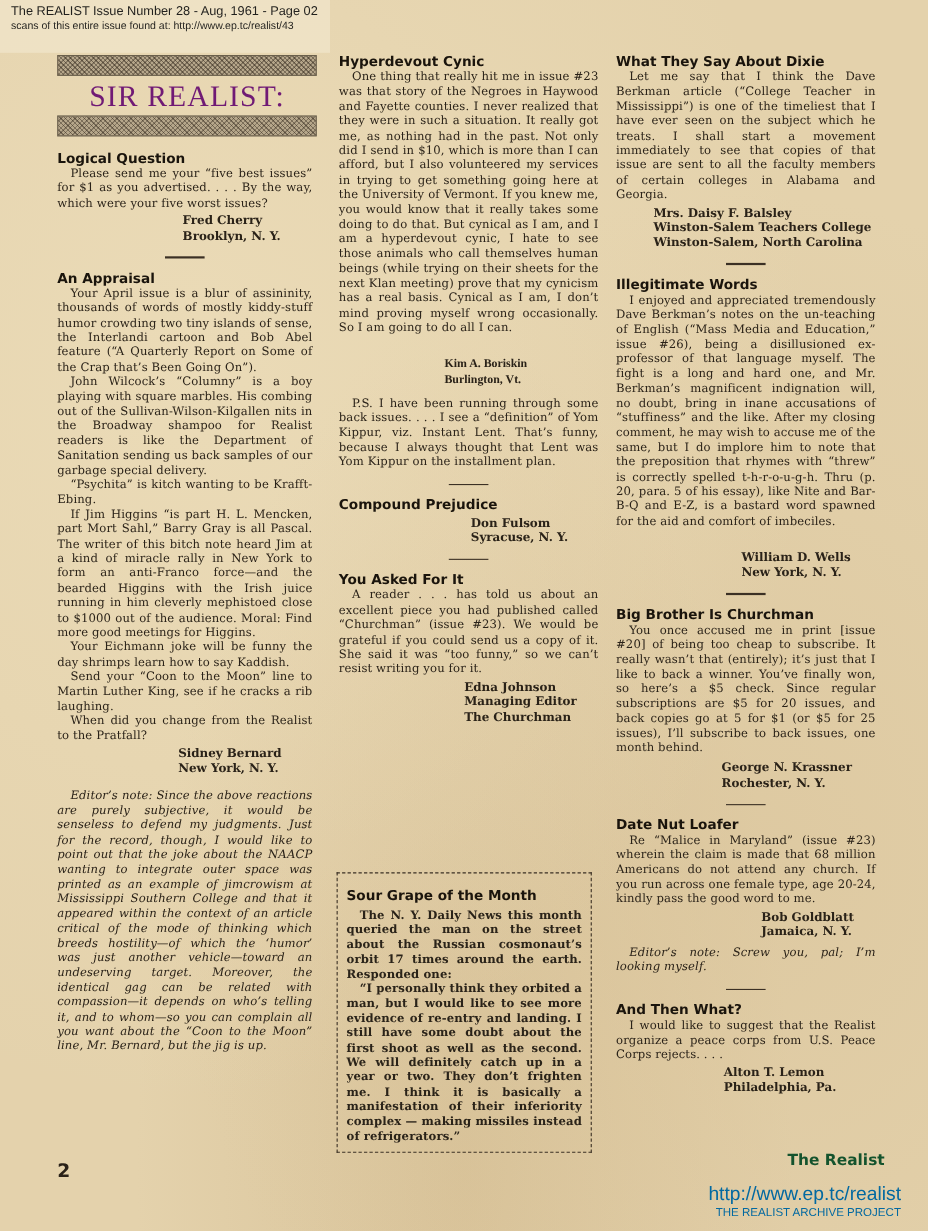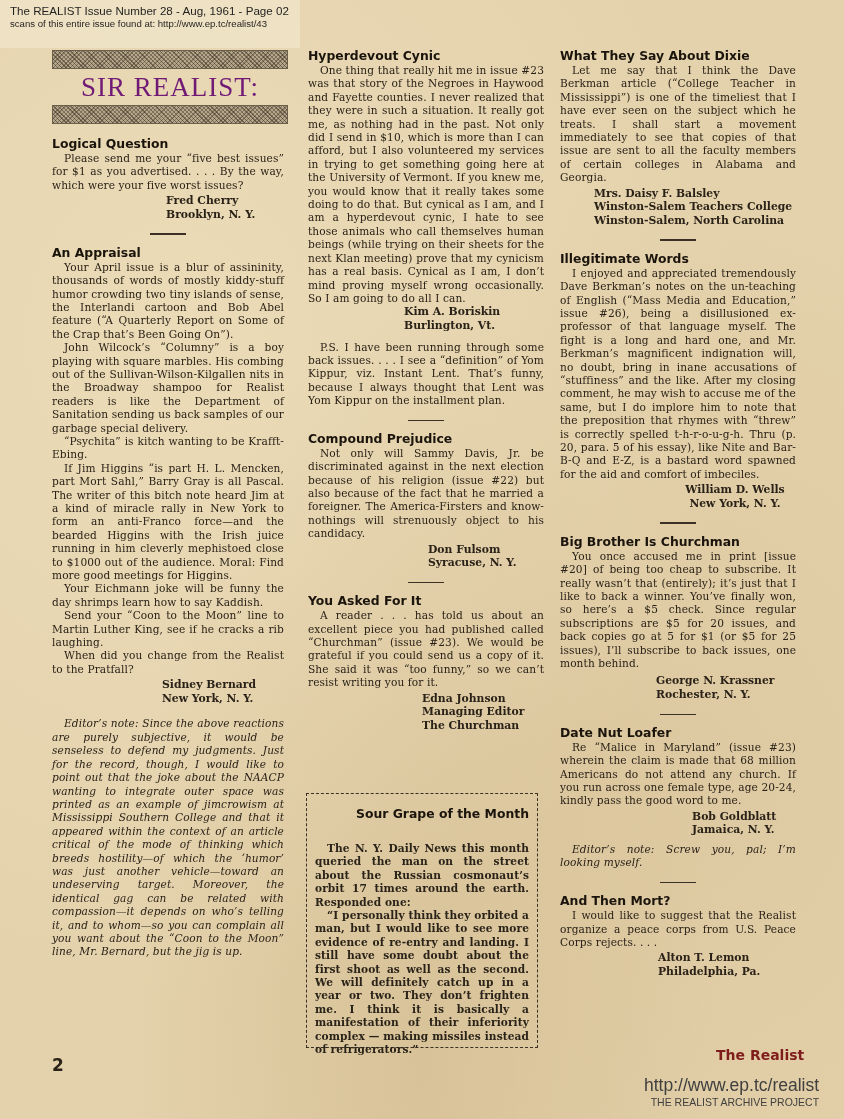--- a/index.html
+++ b/index.html
@@ -52,26 +52,26 @@
     font-weight: bold; font-size: 10.8px; line-height: 13.6px; margin: 0;
     white-space: nowrap;
   }
   .ed { font-style: italic; }
   .rule { width: 36px; height: 1.3px; background: #3b3024; margin: 12px auto 10px auto; }
 
   .box {
     position: absolute; left: 306px; top: 793px; width: 232px; height: 255px;
     border: 1.5px dashed #3b3024; box-sizing: border-box; padding: 12px 8px 0 8px;
   }
-  .box .hd { text-align: right; margin-bottom: 20px; }
+  .box .hd { text-align: left; margin-bottom: 4px; }
   .box .p { font-weight: bold; color: #2a2319; }
 
   .pageno { position: absolute; left: 52px; top: 1055px; font-family: "DejaVu Sans", sans-serif; font-weight: bold; font-size: 17px; }
-  .brand { position: absolute; left: 716px; top: 1047px; font-family: "DejaVu Sans", sans-serif; font-weight: bold; font-size: 14px; color: #7f1d1d; }
-  .archive { position: absolute; left: 644px; top: 1075px; font-family: "Liberation Sans", sans-serif; color: #404040; }
+  .brand { position: absolute; left: 716px; top: 1047px; font-family: "DejaVu Sans", sans-serif; font-weight: bold; font-size: 14px; color: #14532d; }
+  .archive { position: absolute; left: 644px; top: 1075px; font-family: "Liberation Sans", sans-serif; color: #0369a1; }
   .archive .url { font-size: 17.5px; line-height: 21px; }
   .archive .name { font-size: 10.5px; line-height: 13px; text-align: right; }
 </style>
 </head>
 <body>
 
 <div class="scanbanner">
   <div class="t1">The REALIST Issue Number 28 - Aug, 1961 - Page 02</div>
   <div class="t2">scans of this entire issue found at: http://www.ep.tc/realist/43</div>
 </div>
@@ -106,30 +106,29 @@
       <p class="sig">New York, N. Y.</p>
     </div>
     <p class="p ed" style="margin-top:12px;">Editor’s note: Since the above reactions are purely subjective, it would be senseless to defend my judgments. Just for the record, though, I would like to point out that the joke about the NAACP wanting to integrate outer space was printed as an example of jimcrowism at Mississippi Southern College and that it appeared within the context of an article critical of the mode of thinking which breeds hostility—of which the ‘humor’ was just another vehicle—toward an undeserving target. Moreover, the identical gag can be related with compassion—it depends on who’s telling it, and to whom—so you can complain all you want about the “Coon to the Moon” line, Mr. Bernard, but the jig is up.</p>
   </section>
 </div>
 
 <div class="col col2" style="top:48px; width:236px;">
   <section>
     <h2 class="hd">Hyperdevout Cynic</h2>
     <p class="p">One thing that really hit me in issue #23 was that story of the Negroes in Haywood and Fayette counties. I never realized that they were in such a situation. It really got me, as nothing had in the past. Not only did I send in $10, which is more than I can afford, but I also volunteered my services in trying to get something going here at the University of Vermont. If you knew me, you would know that it really takes some doing to do that. But cynical as I am, and I am a hyperdevout cynic, I hate to see those animals who call themselves human beings (while trying on their sheets for the next Klan meeting) prove that my cynicism has a real basis. Cynical as I am, I don’t mind proving myself wrong occasionally. So I am going to do all I can.</p>
-    <div style="margin-left:96px; margin-top:0;">
+    <div style="margin-left:96px; margin-top:20px;font-family:Liberation Serif, serif;">
       <p class="sig">Kim A. Boriskin</p>
       <p class="sig">Burlington, Vt.</p>
     </div>
     <p class="p" style="margin-top:8px;">P.S. I have been running through some back issues. . . . I see a “definition” of Yom Kippur, viz. Instant Lent. That’s funny, because I always thought that Lent was Yom Kippur on the installment plan.</p>
   </section>
   <div class="rule"></div>
   <section>
     <h2 class="hd">Compound Prejudice</h2>
-    <p class="p">Not only will Sammy Davis, Jr. be discriminated against in the next election because of his religion (issue #22) but also because of the fact that he married a foreigner. The America-Firsters and know-nothings will strenuously object to his candidacy.</p>
     <div style="margin-left:120px; margin-top:2px;">
       <p class="sig">Don Fulsom</p>
       <p class="sig">Syracuse, N. Y.</p>
     </div>
   </section>
   <div class="rule"></div>
   <section>
     <h2 class="hd">You Asked For It</h2>
     <p class="p">A reader . . . has told us about an excellent piece you had published called “Churchman” (issue #23). We would be grateful if you could send us a copy of it. She said it was “too funny,” so we can’t resist writing you for it.</p>
     <div style="margin-left:114px; margin-top:2px;">
@@ -153,21 +152,21 @@
     <div style="margin-left:34px; margin-top:2px;">
       <p class="sig">Mrs. Daisy F. Balsley</p>
       <p class="sig">Winston-Salem Teachers College</p>
       <p class="sig">Winston-Salem, North Carolina</p>
     </div>
   </section>
   <div class="rule"></div>
   <section>
     <h2 class="hd">Illegitimate Words</h2>
     <p class="p">I enjoyed and appreciated tremendously Dave Berkman’s notes on the un-teaching of English (“Mass Media and Education,” issue #26), being a disillusioned ex-professor of that language myself. The fight is a long and hard one, and Mr. Berkman’s magnificent indignation will, no doubt, bring in inane accusations of “stuffiness” and the like. After my closing comment, he may wish to accuse me of the same, but I do implore him to note that the preposition that rhymes with “threw” is correctly spelled t-h-r-o-u-g-h. Thru (p. 20, para. 5 of his essay), like Nite and Bar-B-Q and E-Z, is a bastard word spawned for the aid and comfort of imbeciles.</p>
-    <div style="margin-left:114px; margin-top:2px;text-align:center;">
+    <div style="margin-left:114px; margin-top:19px;">
       <p class="sig">William D. Wells</p>
       <p class="sig">New York, N. Y.</p>
     </div>
   </section>
   <div class="rule"></div>
   <section>
     <h2 class="hd">Big Brother Is Churchman</h2>
     <p class="p">You once accused me in print [issue #20] of being too cheap to subscribe. It really wasn’t that (entirely); it’s just that I like to back a winner. You’ve finally won, so here’s a $5 check. Since regular subscriptions are $5 for 20 issues, and back copies go at 5 for $1 (or $5 for 25 issues), I’ll subscribe to back issues, one month behind.</p>
     <div style="margin-left:96px; margin-top:4px;">
       <p class="sig">George N. Krassner</p>
@@ -179,21 +178,21 @@
     <h2 class="hd">Date Nut Loafer</h2>
     <p class="p">Re “Malice in Maryland” (issue #23) wherein the claim is made that 68 million Americans do not attend any church. If you run across one female type, age 20-24, kindly pass the good word to me.</p>
     <div style="margin-left:132px; margin-top:2px;">
       <p class="sig">Bob Goldblatt</p>
       <p class="sig">Jamaica, N. Y.</p>
     </div>
     <p class="p ed" style="margin-top:6px;">Editor’s note: Screw you, pal; I’m looking myself.</p>
   </section>
   <div class="rule"></div>
   <section>
-    <h2 class="hd">And Then Mort?</h2>
+    <h2 class="hd">And Then What?</h2>
     <p class="p">I would like to suggest that the Realist organize a peace corps from U.S. Peace Corps rejects. . . .</p>
     <div style="margin-left:98px; margin-top:2px;">
       <p class="sig">Alton T. Lemon</p>
       <p class="sig">Philadelphia, Pa.</p>
     </div>
   </section>
 </div>
 
 <div class="pageno">2</div>
 <div class="brand">The Realist</div>

